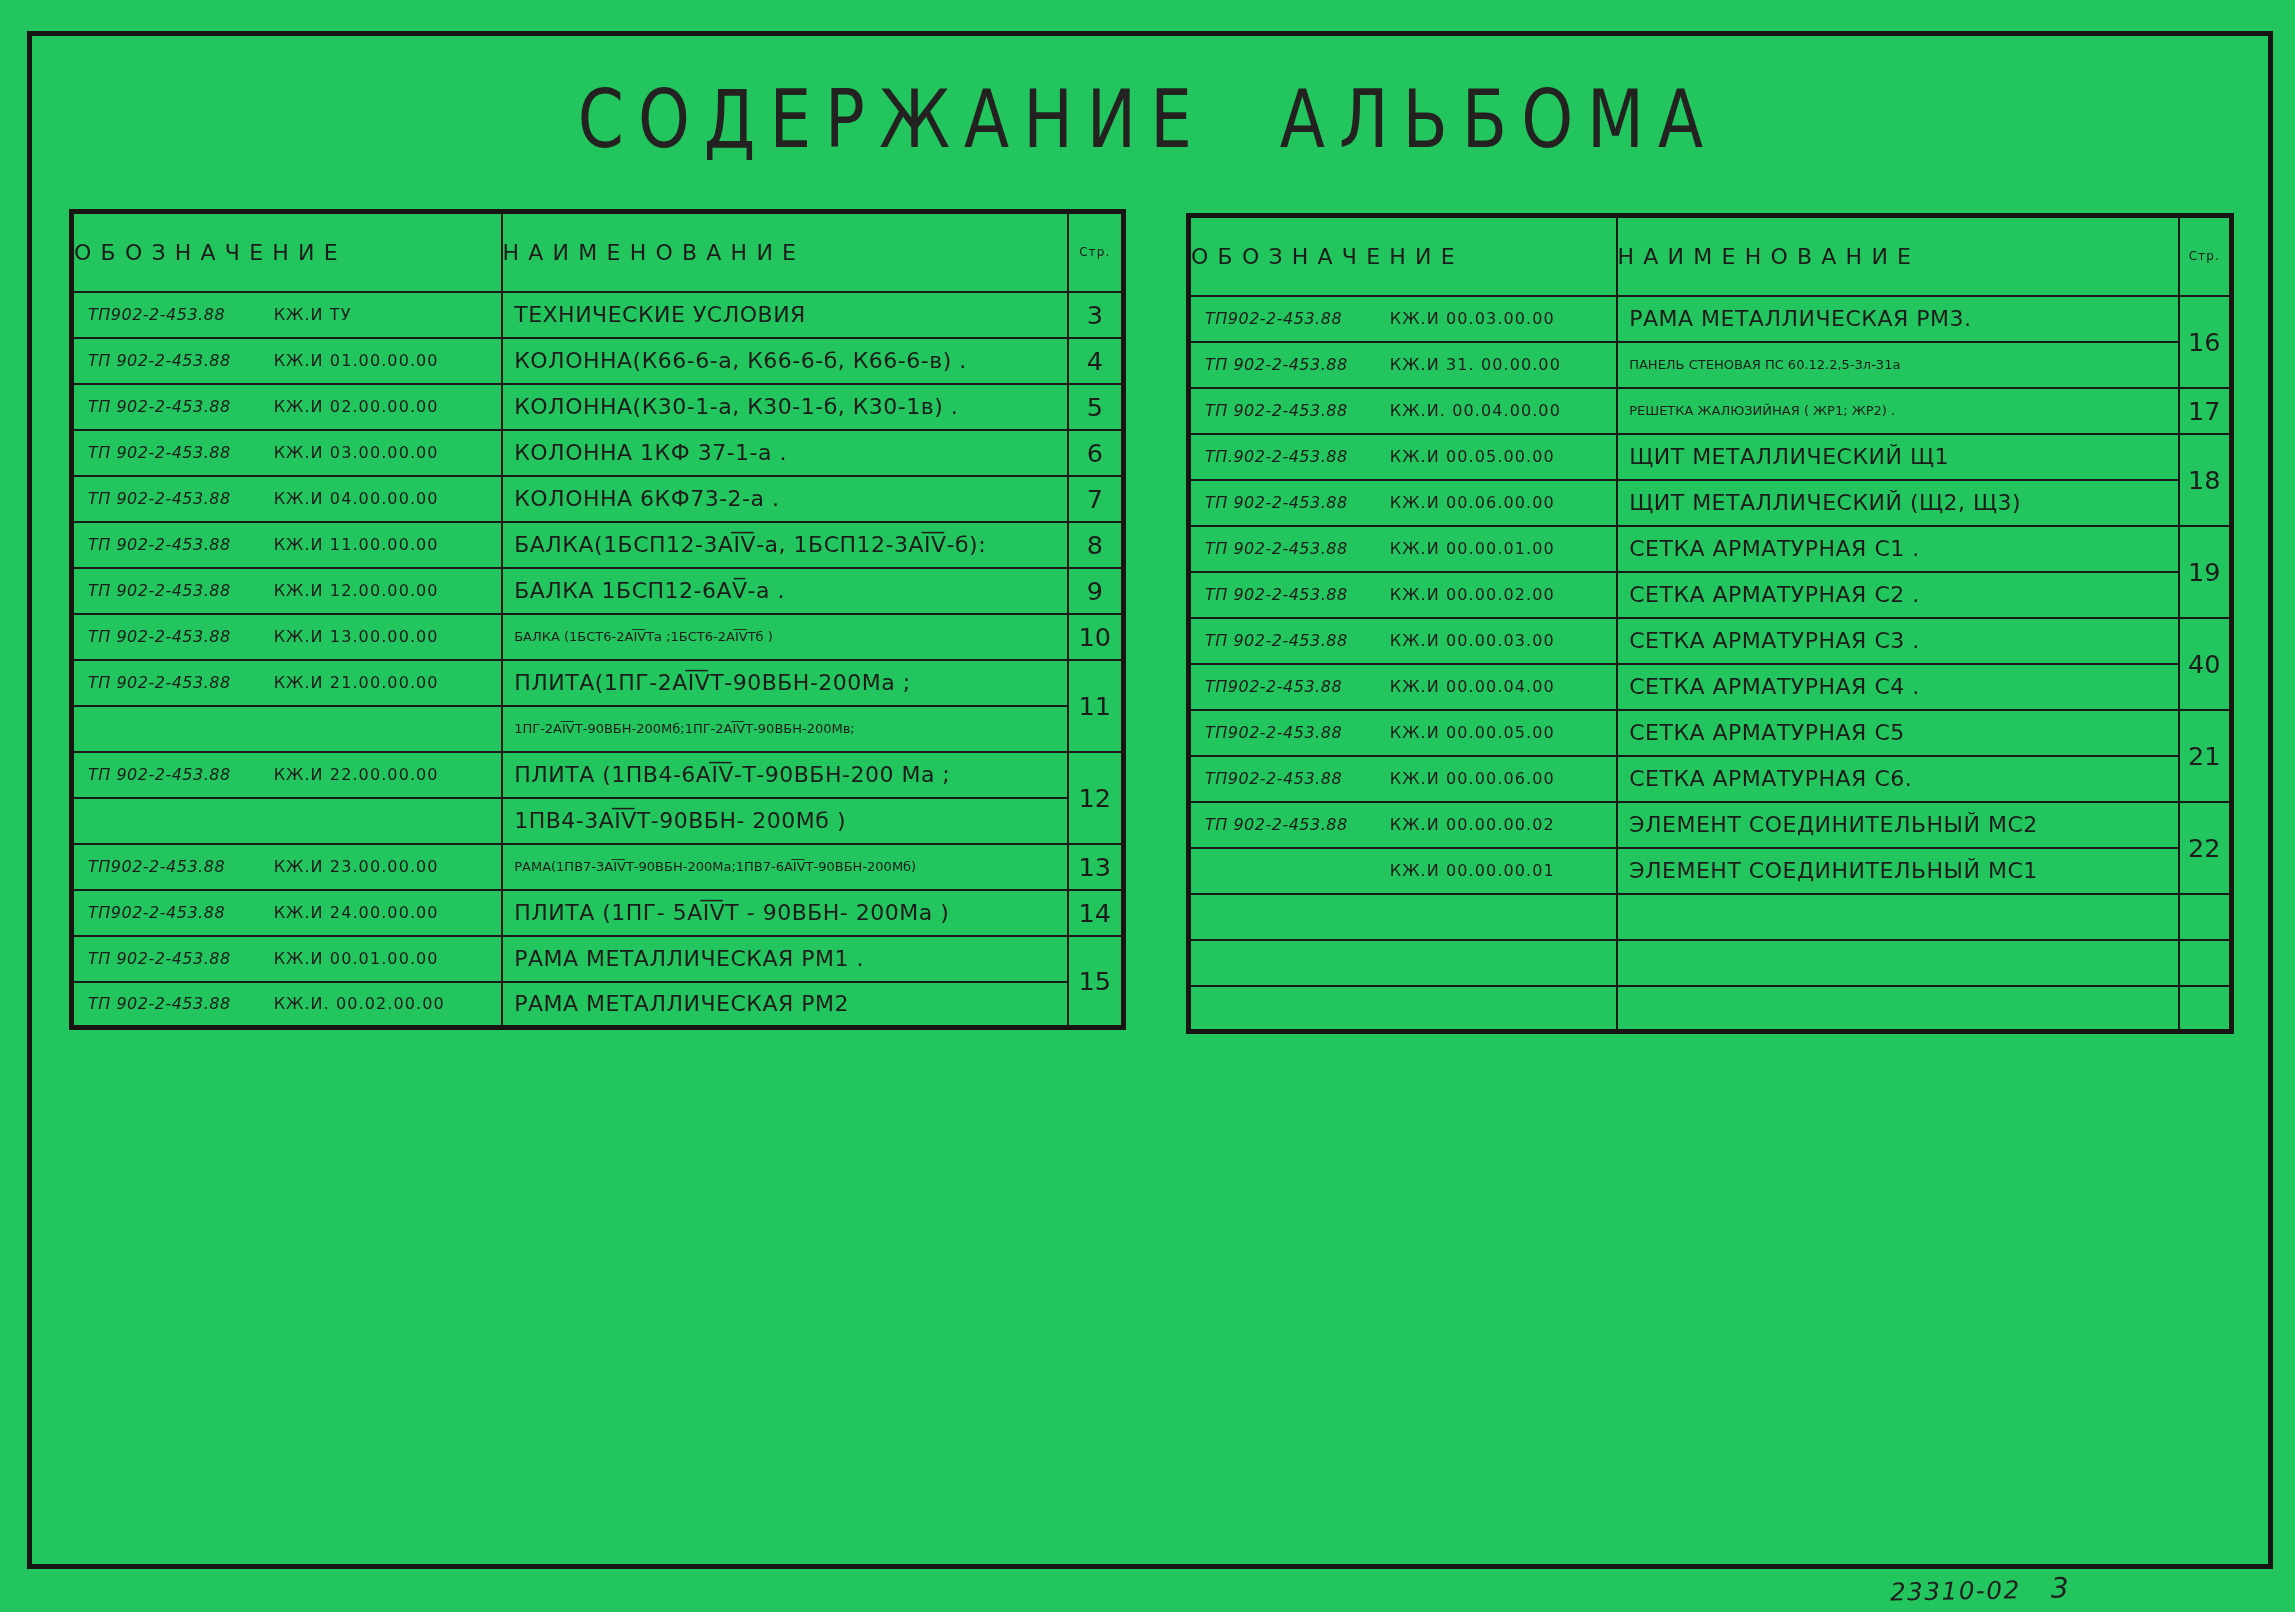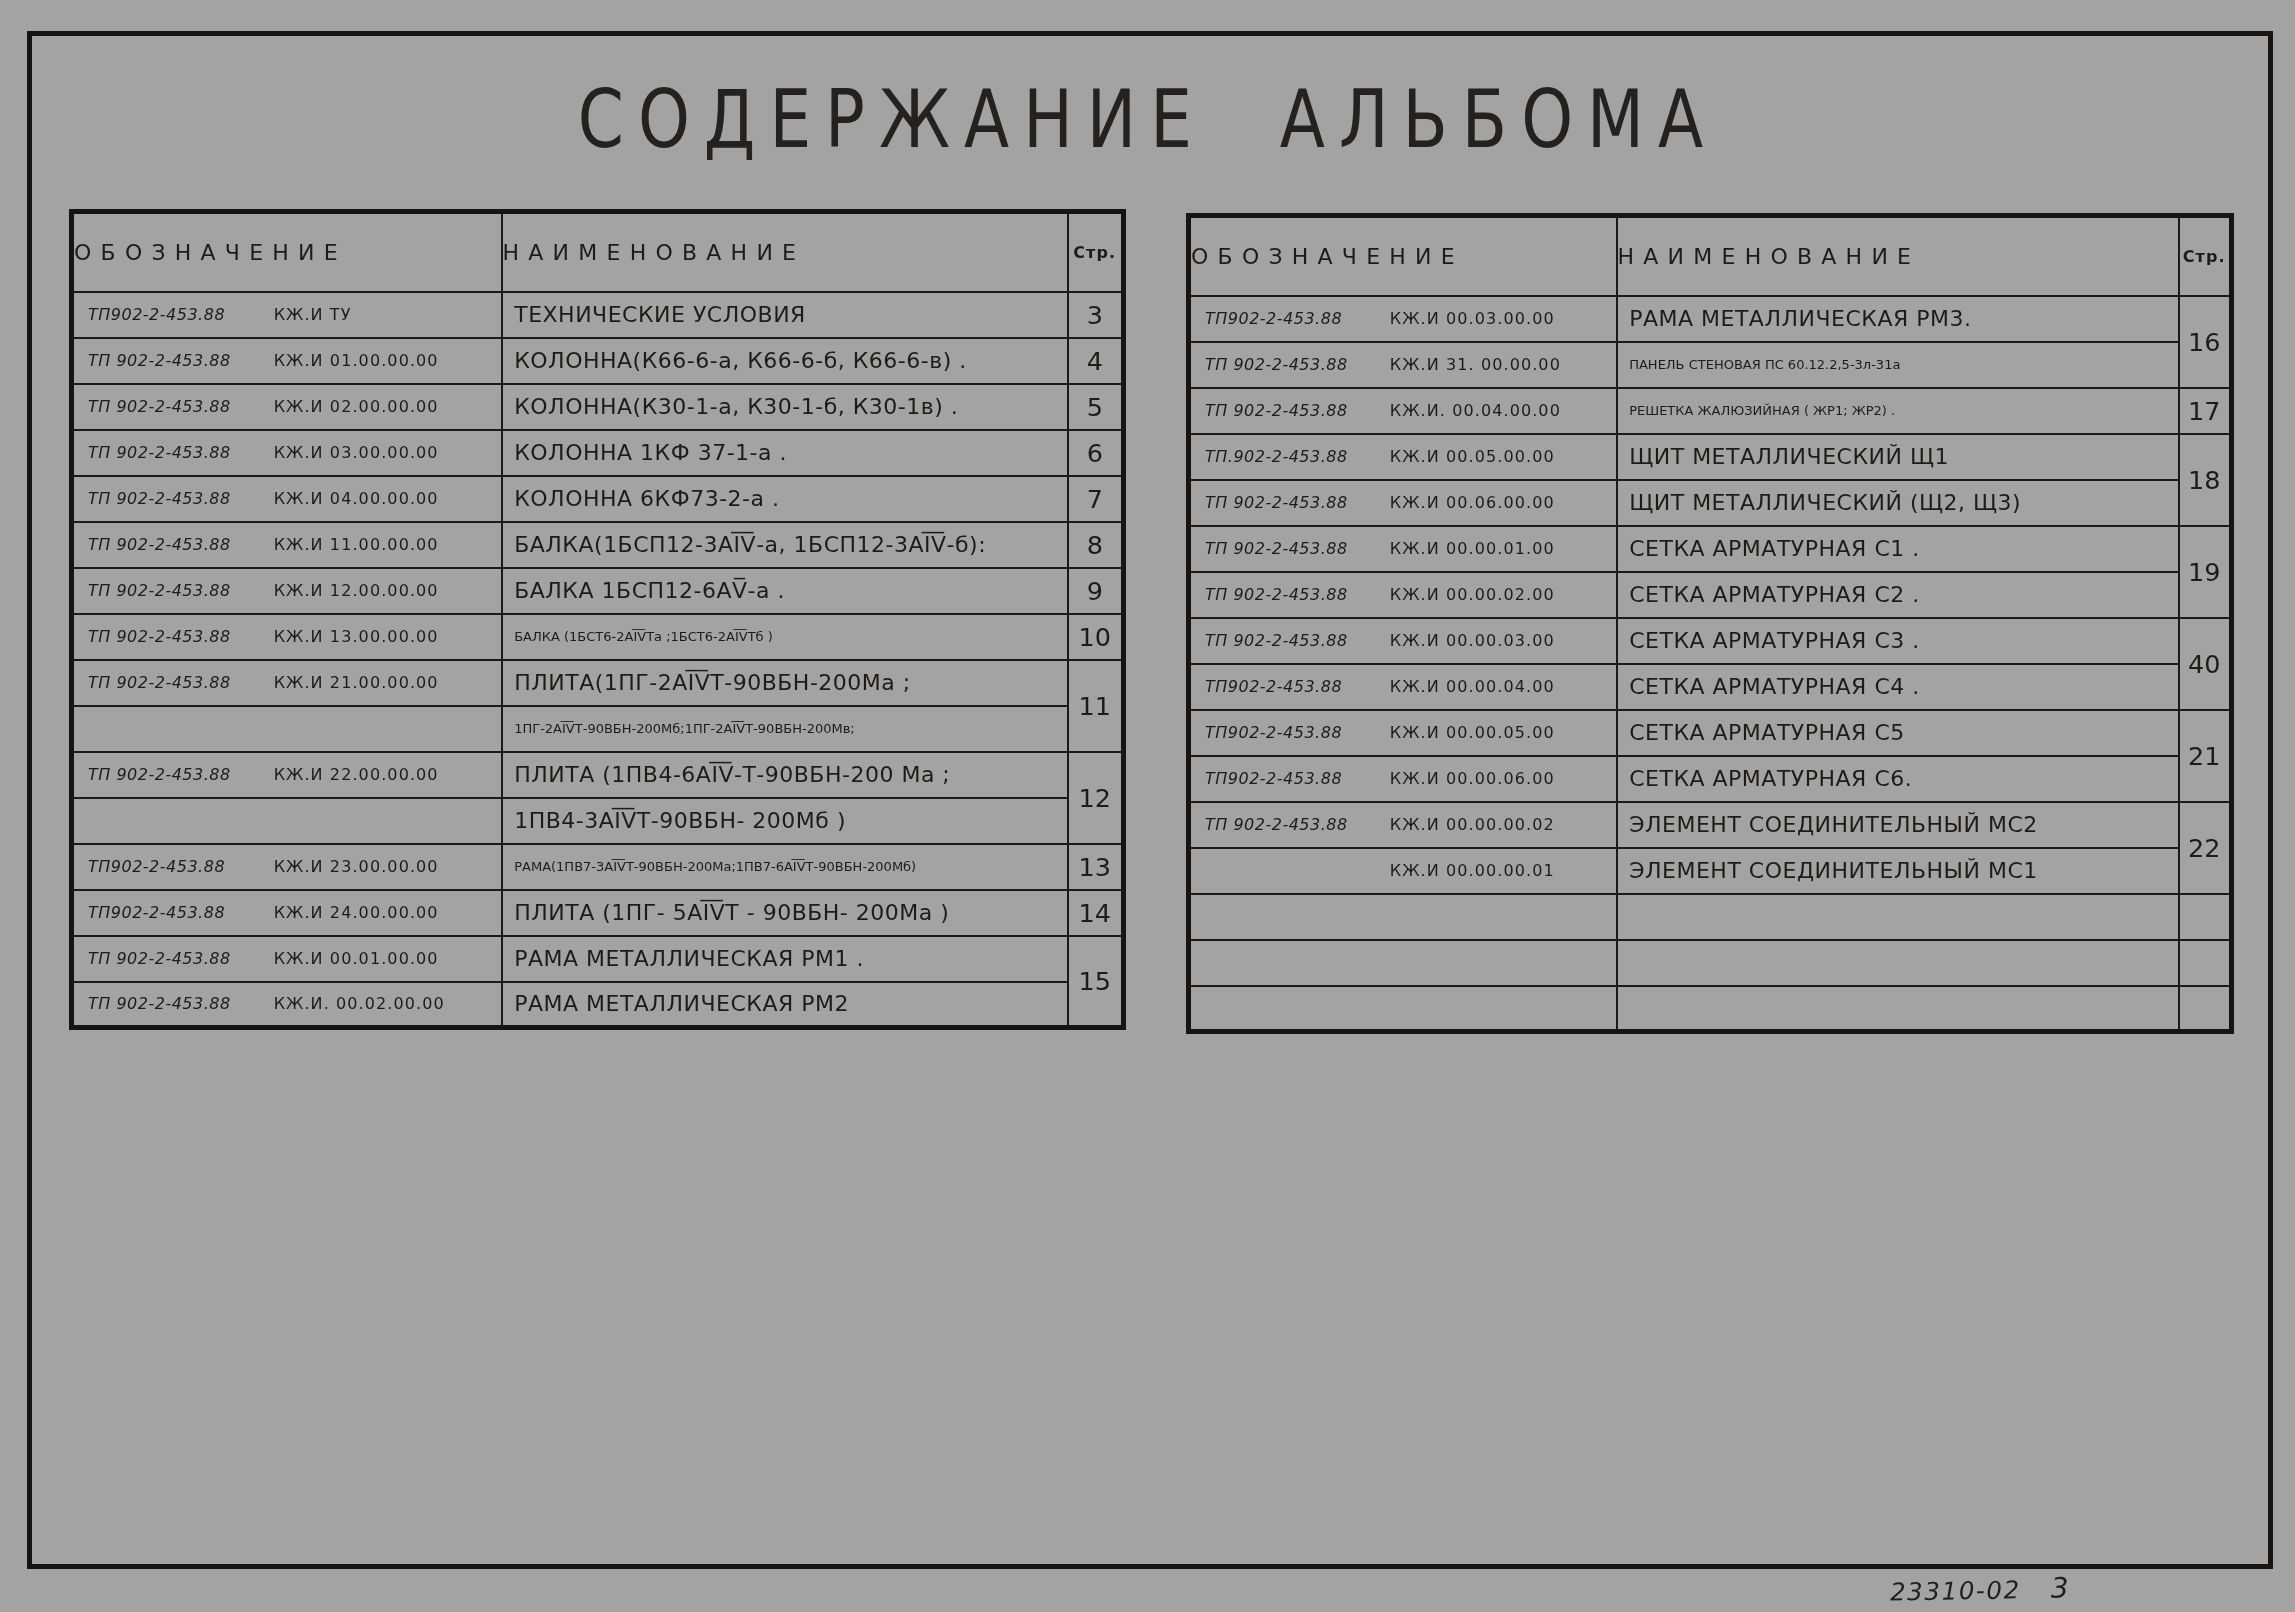--- a/index.html
+++ b/index.html
@@ -4,21 +4,21 @@
 <style>
   html,body{margin:0;padding:0;}
   body{
     width:2295px;height:1613px;
     background:#e8e6e2;
     font-family:"DejaVu Sans", sans-serif;
     overflow:hidden;
   }
   .sheet{
     position:relative;width:2295px;height:1613px;
-    background:#a3a3a3;color:#1d1c1a;
+    background:#22c55e;color:#1d1c1a;
   }
   .frame{
     position:absolute;left:26.6px;top:31px;width:2246px;height:1538px;
     box-sizing:border-box;border:5.8px solid #161514;
   }
   .title{
     position:absolute;left:0;top:73px;width:2295px;
     text-align:center;
     font-size:66px;letter-spacing:14px;word-spacing:39px;
     transform:scaleY(1.22);transform-origin:top center;
@@ -36,21 +36,21 @@
     padding:0;vertical-align:middle;
     color:#1d1c1a;
   }
   .toc thead tr{height:80px;}
   .toc tbody tr{height:46px;}
   th.h-des,th.h-name{
     font-weight:normal;font-size:22px;letter-spacing:0.42em;
     text-align:left;white-space:nowrap;
   }
   th.h-page{
-    font-weight:bold;font-size:16px;letter-spacing:1.1px;
+    font-weight:normal;font-size:12px;letter-spacing:1.1px;
     text-align:center;white-space:nowrap;margin-left:46px;
   }
   td.c-des{padding-left:14px;font-size:16px;white-space:nowrap;overflow:hidden;}
   td.c-des .tp{
     display:inline-block;width:45%;
     font-style:italic;letter-spacing:0.5px;
   }
   td.c-des .code{display:inline-block;letter-spacing:1.1px;}
   td.c-name{
     padding-left:11.7px;font-size:22px;letter-spacing:0.5px;

